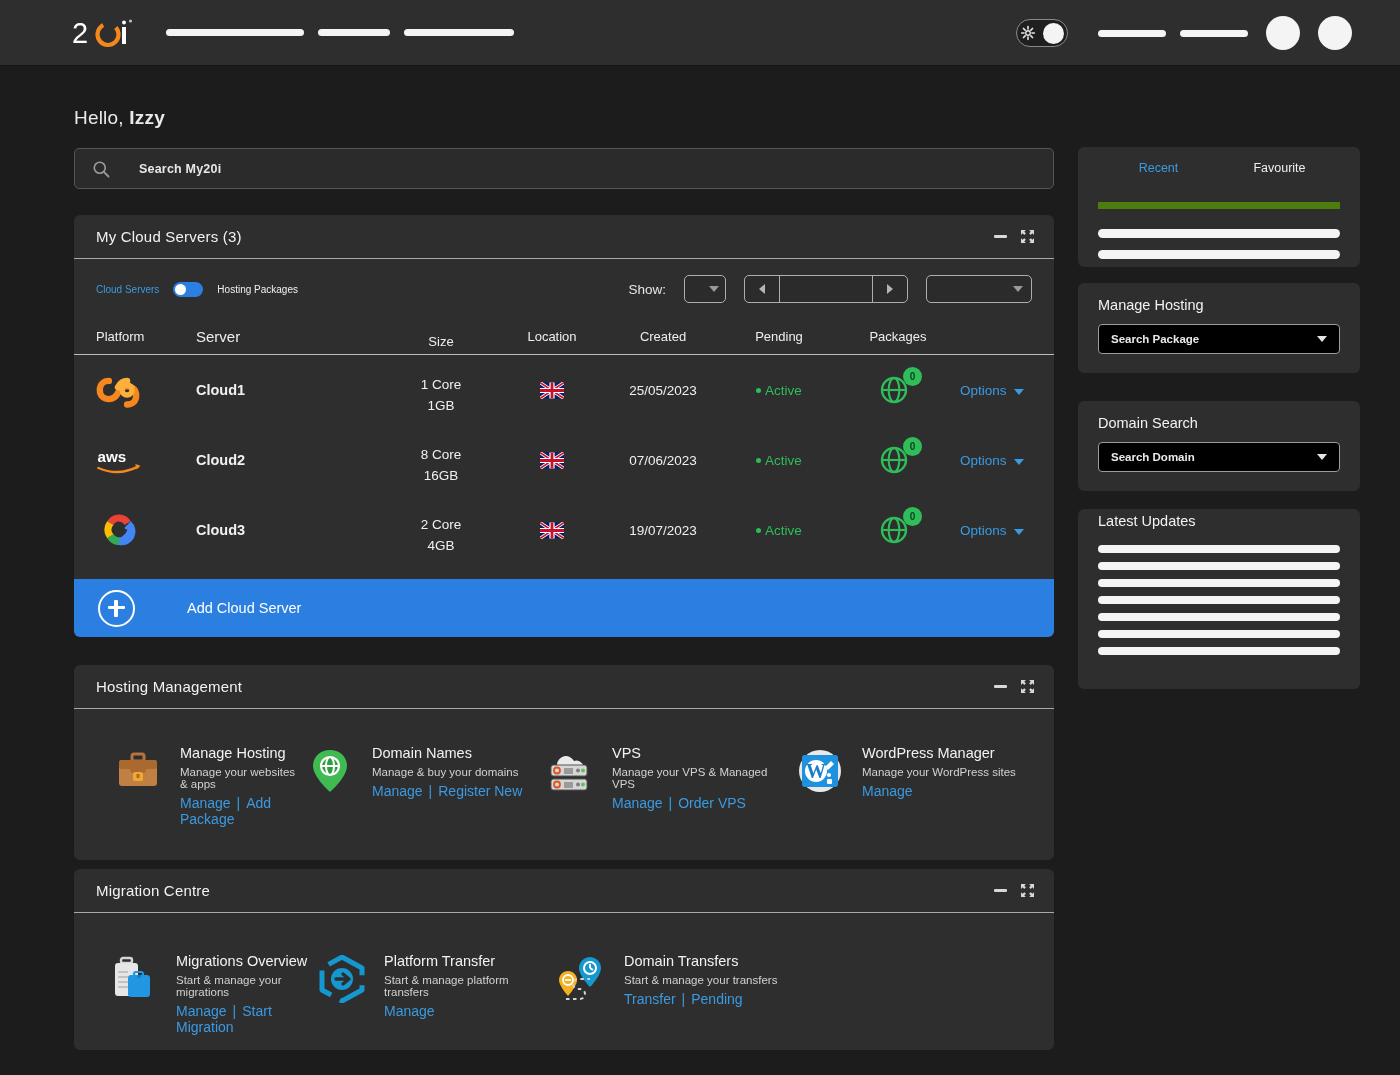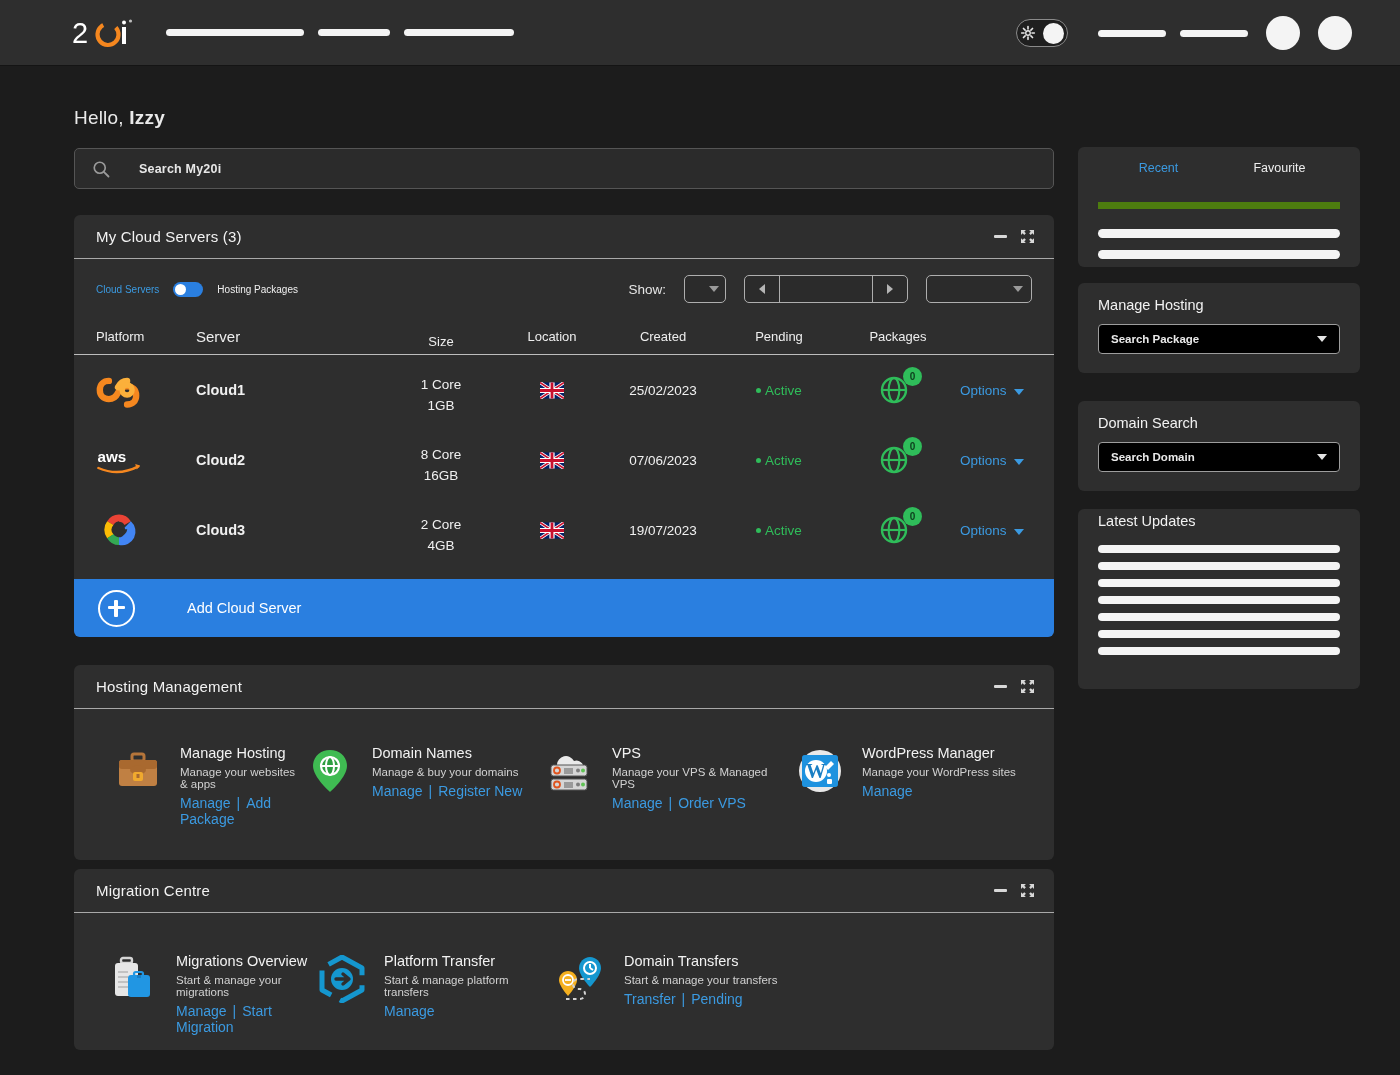--- a/index.html
+++ b/index.html
@@ -302,21 +302,21 @@
       </div>
       <div class="c-loc">
         <svg class="flag" viewBox="0 0 60 40">
           <rect width="60" height="40" fill="#012169"></rect>
           <path d="M0,0 60,40 M60,0 0,40" stroke="#fff" stroke-width="8"></path>
           <path d="M0,0 60,40 M60,0 0,40" stroke="#C8102E" stroke-width="4"></path>
           <path d="M30,0 V40 M0,20 H60" stroke="#fff" stroke-width="13"></path>
           <path d="M30,0 V40 M0,20 H60" stroke="#C8102E" stroke-width="7"></path>
         </svg>
       </div>
-      <div class="c-created">25/02/2023</div>
+      <div class="c-created">25/05/2023</div>
       <div class="c-status"><span class="dot-green"></span><span>Active</span></div>
       <div class="c-pkgs">
         <div class="pkg-wrap">
           <svg width="32" height="32" viewBox="0 0 24 24" style="margin-top:4px">
             <circle cx="12" cy="12" r="9" fill="none" stroke="#2fbd5a" stroke-width="1.8"></circle>
             <ellipse cx="12" cy="12" rx="4" ry="9" fill="none" stroke="#2fbd5a" stroke-width="1.6"></ellipse>
             <line x1="3" y1="12" x2="21" y2="12" stroke="#2fbd5a" stroke-width="1.6"></line>
           </svg>
           <div class="pkg-badge">0</div>
         </div>

